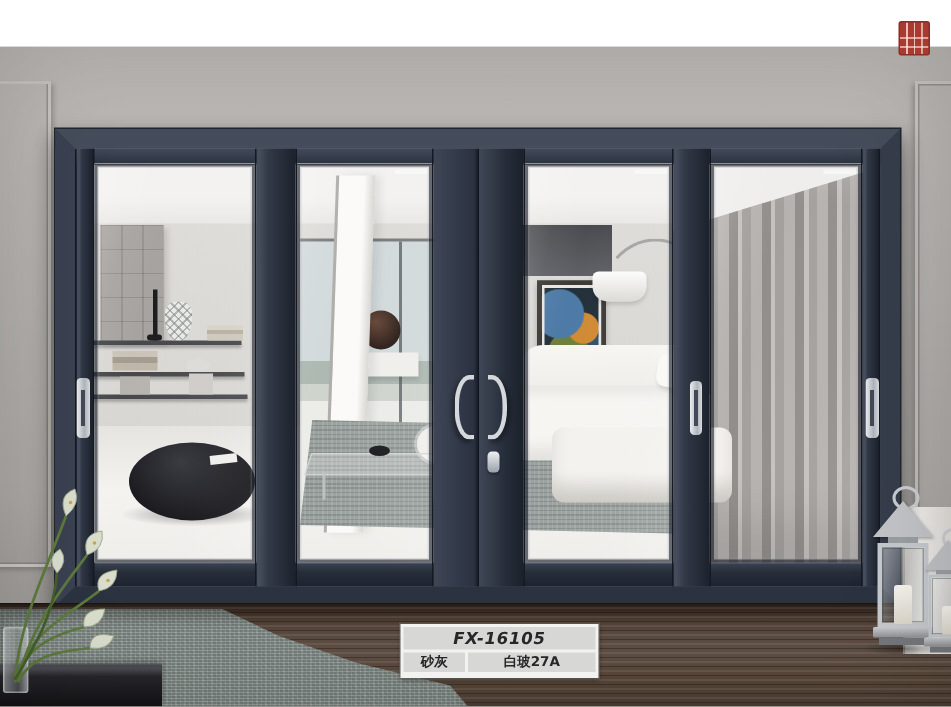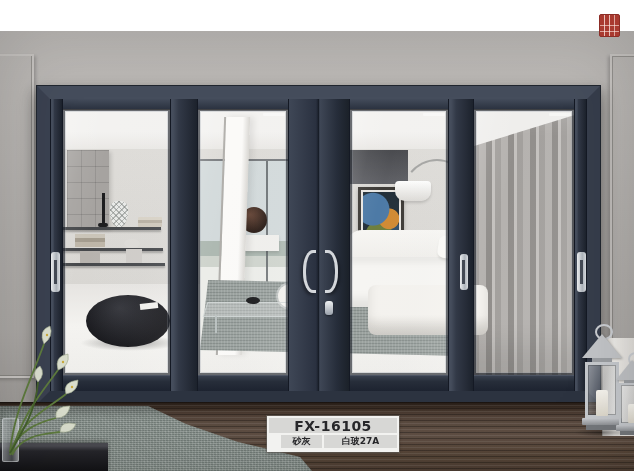--- a/index.html
+++ b/index.html
@@ -191,24 +191,24 @@
         background:radial-gradient(ellipse,rgba(0,0,0,.38),transparent 70%);}
 
   .vignette{left:0;top:31px;width:634px;height:440px;z-index:25;pointer-events:none;
         box-shadow:inset 0 0 70px rgba(0,0,0,.16);}
 
   
   .plaque{left:267px;top:416px;width:132px;height:32px;z-index:40;background:#f2f2f0;
         box-shadow:0 0 0 1px rgba(110,105,100,.55),0 1px 3px rgba(0,0,0,.4);
         display:grid;grid-template-rows:15px 12px;gap:2px;padding:2px;box-sizing:content-box;
         width:128px;}
-  .plaque-row2{display:grid;grid-template-columns:41px 1fr;gap:2px;margin-left:12px;}
+  .plaque-row2{display:grid;grid-template-columns:41px 1fr;gap:2px;}
   .cell{background:#d7d7d5;color:#27272a;display:flex;align-items:center;justify-content:center;
         font-family:"DejaVu Sans",sans-serif;}
-  .cell-model{font-size:14px;font-weight:bold;letter-spacing:.5px;}
+  .cell-model{font-size:11px;font-weight:bold;letter-spacing:.5px;font-style:italic;}
   .cell-spec{font-size:9px;font-weight:bold;}
 </style>
 </head>
 <body>
 
 <div class="stage">
 
   <div class="a wall"></div>
   <div class="a molding-left"></div>
   <div class="a molding-right"></div>

